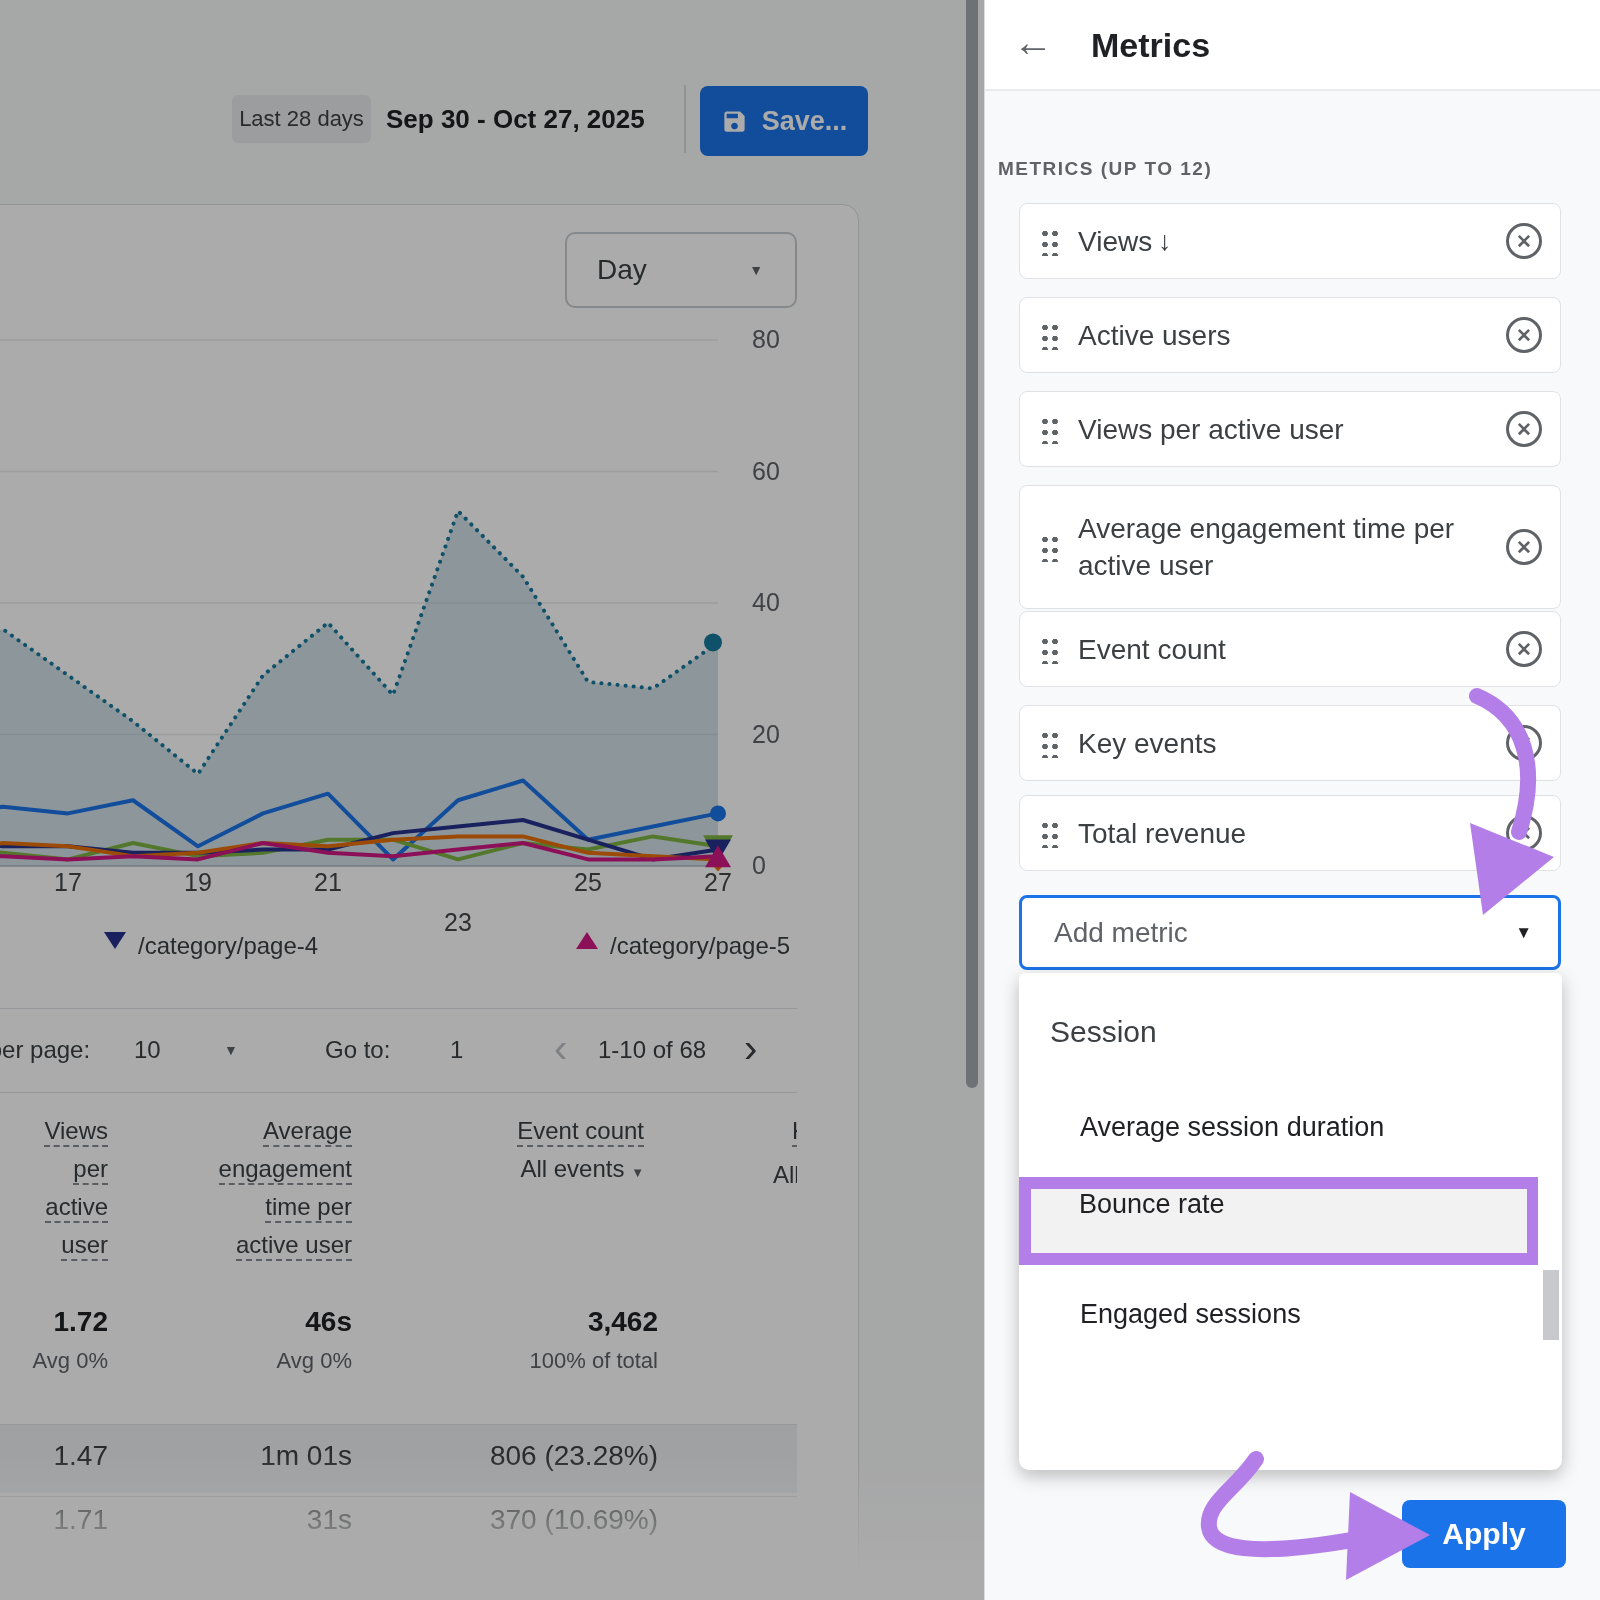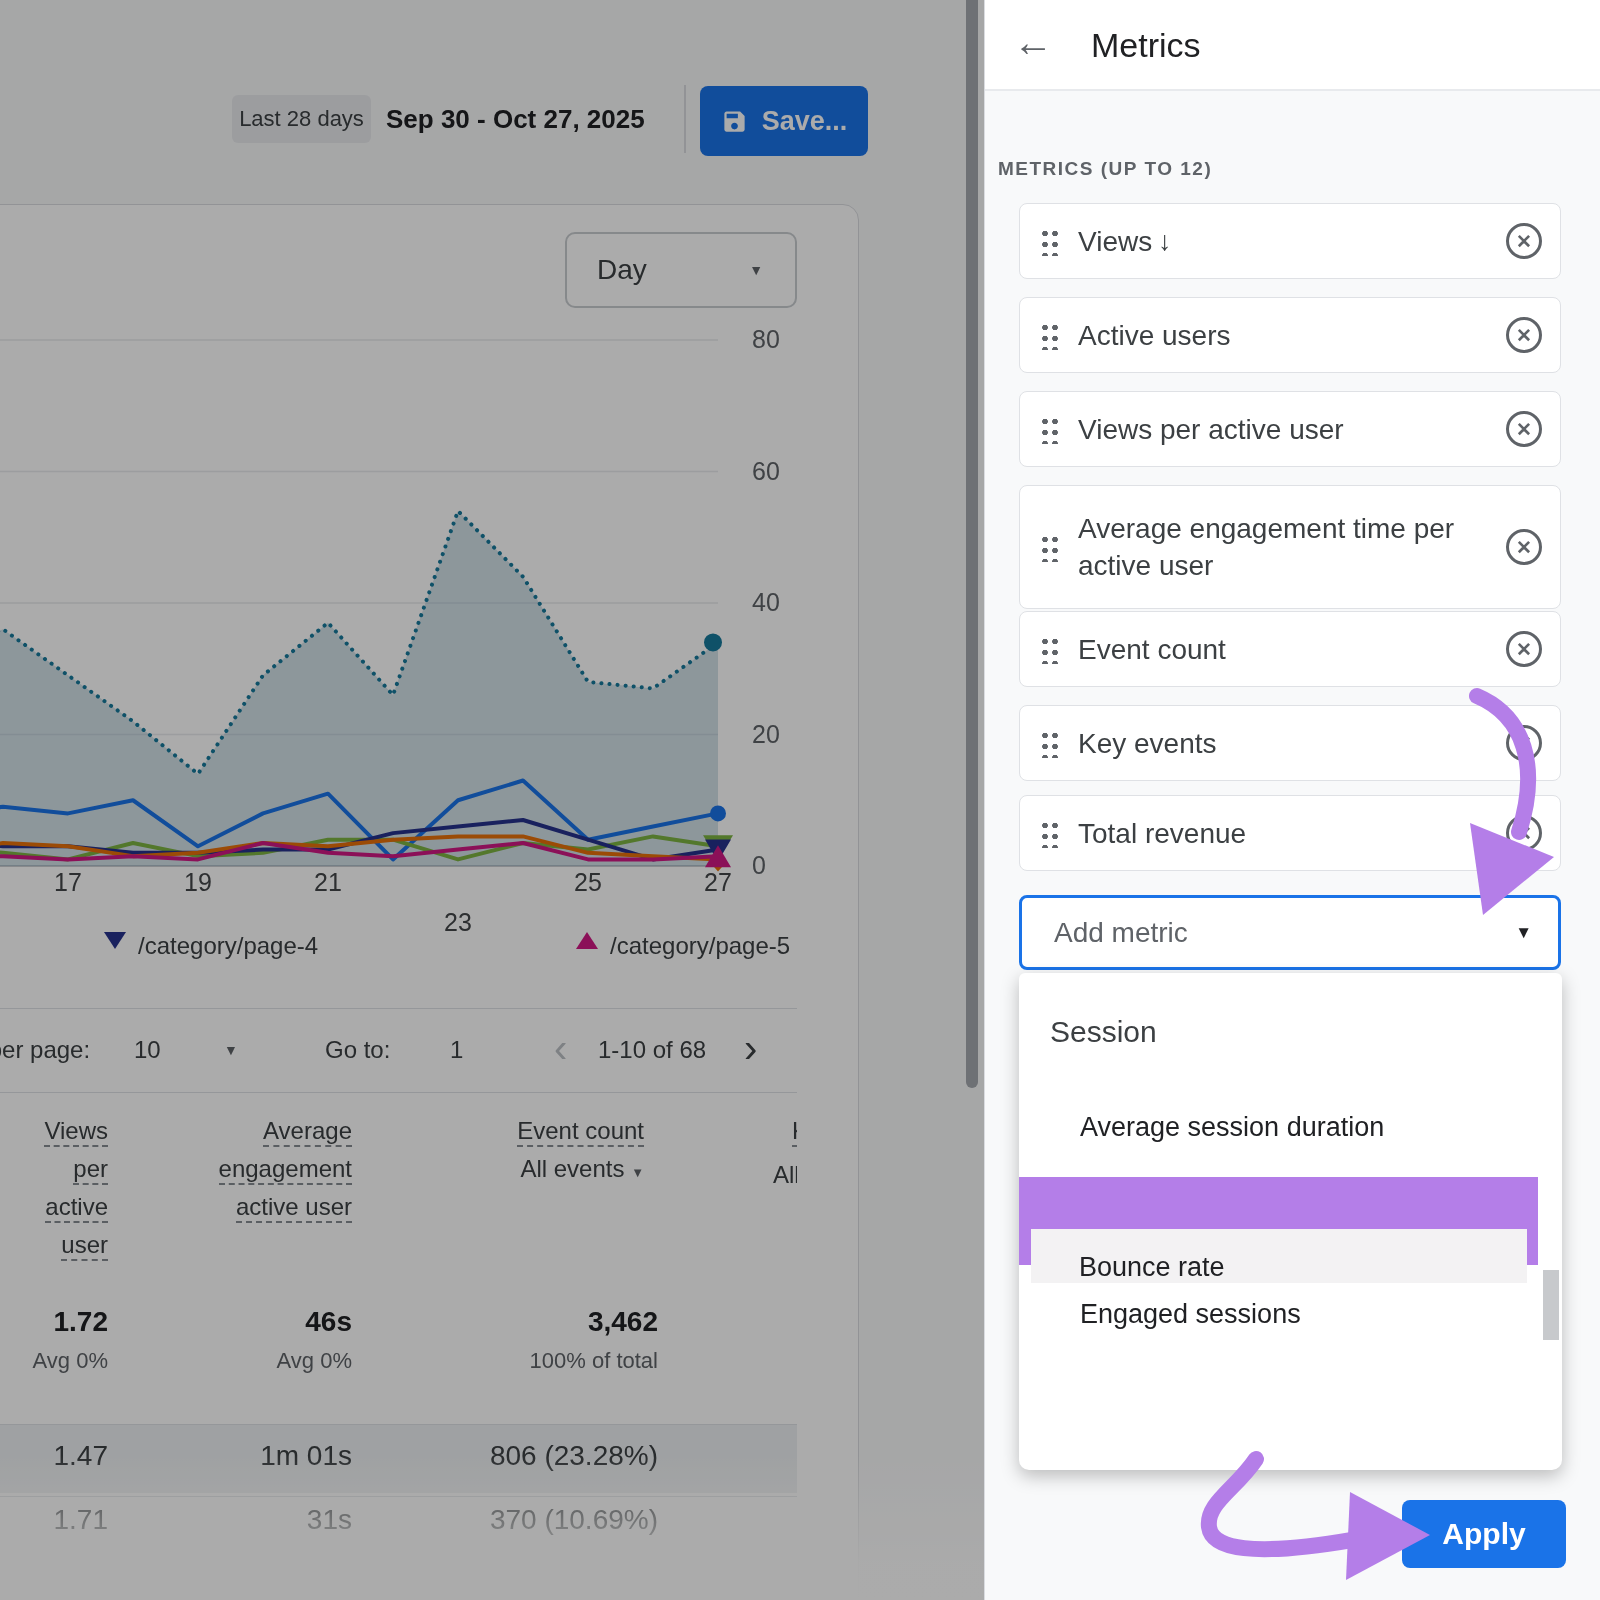--- a/index.html
+++ b/index.html
@@ -29,35 +29,35 @@
   .tval{color:#202124;font-size:28px;font-weight:700;text-align:right;white-space:nowrap;}
   .tsub{color:#5f6368;font-size:22px;text-align:right;white-space:nowrap;}
   .rowval{color:#3c4043;font-size:28px;font-weight:400;text-align:right;white-space:nowrap;}
   #scrim{position:absolute;left:0;top:0;width:984px;height:1600px;background:rgba(0,0,0,0.33);z-index:10;}
   #page-scrollbar{position:absolute;left:966px;top:-6px;width:12px;height:1094px;border-radius:7px;background:#6e7175;z-index:11;}
 
   
   #panel{position:absolute;left:984px;top:0;width:616px;height:1600px;background:#f8f9fa;border-left:1px solid #dadce0;z-index:20;}
   #panel-header{position:absolute;left:0;top:0;width:616px;height:91px;background:#fff;border-bottom:2px solid #e8eaed;}
   .back-arrow{font-size:40px;color:#5f6368;line-height:1;}
-  .panel-title{font-size:34px;color:#202124;}
+  .panel-title{font-size:34px;color:#202124;font-weight:bold;}
   .section-label{font-size:19px;letter-spacing:1.5px;color:#5f6368;font-weight:700;}
   .metric-card{position:absolute;left:34px;width:542px;background:#fff;border:1px solid #dfe1e5;border-radius:8px;display:flex;align-items:center;padding:0 18px 0 20px;}
   .drag-handle{width:18px;height:30px;background-image:radial-gradient(circle,#5f6368 2.6px,rgba(0,0,0,0) 3px);background-size:10px 11px;background-position:0 2px;flex:0 0 18px;}
   .metric-label{font-size:28px;color:#3c4043;margin-left:20px;line-height:37px;flex:1;}
   .sort-arrow{font-size:27px;color:#3c4043;margin-left:18px;}
   .close-btn{width:36px;height:36px;border:3px solid #5f6368;border-radius:50%;color:#5f6368;font-size:19px;font-weight:700;display:flex;align-items:center;justify-content:center;flex:0 0 36px;}
   #add-metric{position:absolute;left:34px;top:895px;width:542px;height:75px;background:#fff;border:3px solid #1a73e8;border-radius:8px;display:flex;align-items:center;justify-content:space-between;padding:0 26px 0 32px;}
   #add-metric .ph{font-size:28px;color:#5f6368;}
   #add-metric .caret{color:#202124;font-size:17px;}
   #dropdown{position:absolute;left:34px;top:973px;width:543px;height:497px;background:#fff;border-radius:6px 6px 10px 10px;box-shadow:0 6px 18px rgba(0,0,0,0.25);overflow:hidden;}
   .dd-group{position:absolute;left:31px;font-size:30px;color:#3c4043;}
   .dd-item{position:absolute;left:61px;font-size:27px;color:#202124;white-space:nowrap;}
   #dd-highlight{position:absolute;left:-1px;top:204px;width:520px;height:88px;background:#b47ee8;}
-  #dd-highlight .inner{position:absolute;left:13px;top:12px;width:496px;height:54px;background:#f3f2f3;display:flex;align-items:flex-end;margin-top:40px;}
+  #dd-highlight .inner{position:absolute;left:13px;top:12px;width:496px;height:64px;background:#f3f2f3;display:flex;align-items:flex-start;}
   #dd-highlight .inner span{font-size:27px;color:#202124;margin-left:48px;}
   #dd-scrollthumb{position:absolute;left:524px;top:297px;width:16px;height:70px;background:#c7c9cc;}
   #apply-btn{position:absolute;left:1402px;top:1500px;width:164px;height:68px;background:#1a73e8;border-radius:8px;color:#fff;font-size:30px;font-weight:700;display:flex;align-items:center;justify-content:center;z-index:25;}
   #arrows{position:absolute;left:0;top:0;width:1600px;height:1600px;z-index:30;pointer-events:none;}
   #fade-bottom{position:absolute;left:0;top:1455px;width:984px;height:145px;z-index:5;
     background:linear-gradient(to bottom,rgba(255,255,255,0),rgba(255,255,255,0.95) 75%,#ffffff);}
 </style>
 </head>
 <body>
 
@@ -146,20 +146,21 @@
       <div id="table-inner" style="position:absolute;left:0;top:0;width:900px;height:500px;">
           <div class="abs thead-col" style="top: 12px; left: -212px; width: 320px;">
             <div><span class="dashed">Views</span></div>
             <div><span class="dashed">per</span></div>
             <div><span class="dashed">active</span></div>
             <div><span class="dashed">user</span></div>
           </div>
           <div class="abs thead-col" style="top: 12px; left: 32px; width: 320px;">
             <div><span class="dashed">Average</span></div>
             <div><span class="dashed">engagement</span></div>
+            <div><span class="dashed">time per</span></div>
             <div><span class="dashed">active user</span></div>
           </div>
           <div class="abs thead-col" style="top: 12px; left: 324px; width: 320px;">
             <div><span class="dashed">Event count</span></div>
             <div><span>All events</span> <span style="font-size:13px;color:#5f6368;">▼</span></div>
           </div>
           <div class="abs thead-col" style="top: 12px; left: 792px; width: 200px; text-align: left;">
             <div><span class="dashed">Key events</span></div>
           </div>
           <div class="abs thead-col" style="top: 56px; left: 773px; width: 200px; text-align: left;">All events</div>

